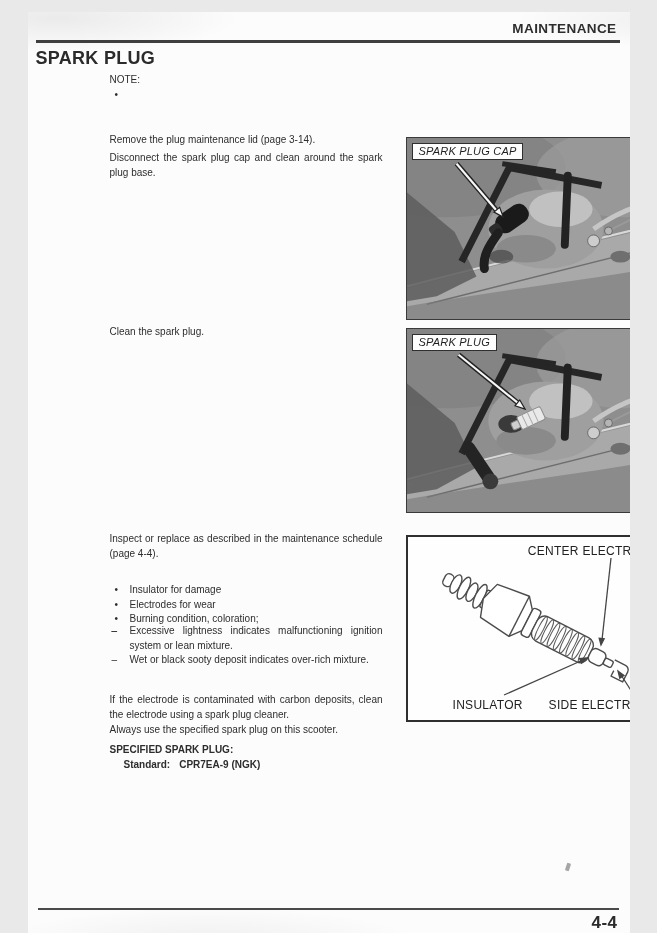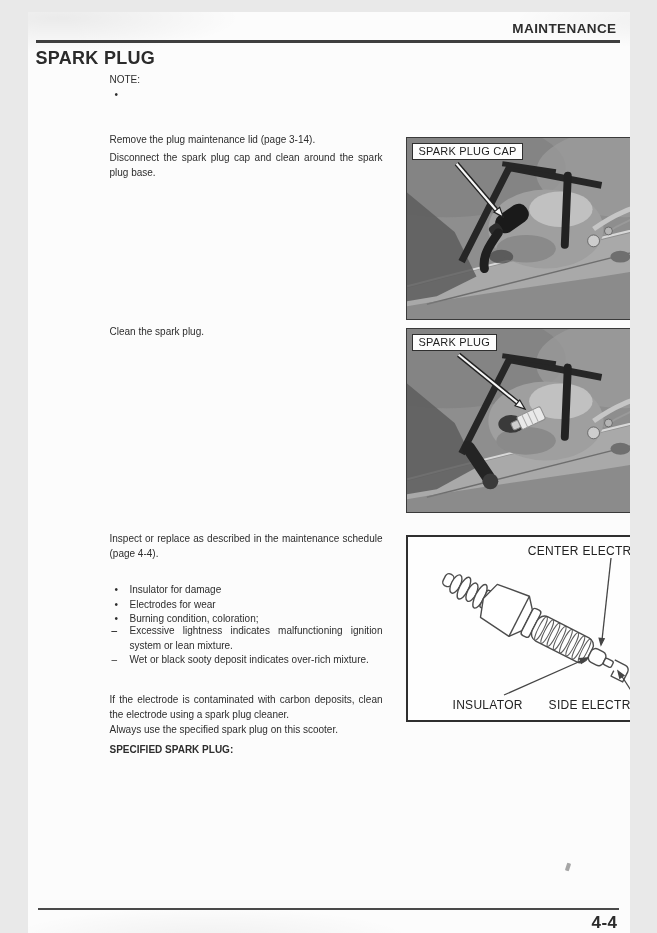--- a/index.html
+++ b/index.html
@@ -28,21 +28,21 @@
   .spec-std .val{margin-left:9px;}
   
   .fig{position:absolute;left:378px;width:265px;box-sizing:border-box;}
   .fig-photo{border:1px solid #3a3a3a;background:#8e8e8e;}
   #fig1{top:125px;height:183px;}
   #fig2{top:316px;height:185px;}
   #fig3{top:523px;height:187px;border:2px solid #2f2f2f;background:#fefefe;}
   .fig svg{position:absolute;left:0;top:0;width:100%;height:100%;}
   .plabel{
     position:absolute;top:5px;left:5px;background:#fdfdfd;border:1px solid #2f2f2f;
-    padding:1px 6px 2px;font-size:11px;color:#1f1f1f;letter-spacing:.2px;white-space:nowrap;z-index:2;
+    padding:1px 6px 2px;font-size:11px;color:#1f1f1f;letter-spacing:.2px;white-space:nowrap;z-index:2;font-style:italic;
   }
   .dlabel{position:absolute;font-size:12px;color:#222;letter-spacing:.3px;white-space:nowrap;z-index:2;}
   #lbl-center{top:7px;right:10px;}
   #lbl-insulator{top:161px;left:45px;}
   #lbl-side{top:161px;right:11px;}
   
   .ft-rule{position:absolute;top:896px;left:10px;right:11px;height:2px;background:#4a4a4a;}
   .page-num{position:absolute;top:901px;right:12px;font-size:17px;font-weight:bold;letter-spacing:.5px;color:#2b2b2b;}
   .speck{position:absolute;top:851px;left:538px;width:4px;height:8px;background:rgba(95,95,95,.55);transform:rotate(18deg);border-radius:1px;}
 </style>
@@ -90,20 +90,23 @@
     </div>
     <div class="li-d just">
       <span class="mk">–</span>
       <span>Wet or black sooty deposit indicates over-rich mixture.</span>
     </div>
   </div>
 
   <div class="t just" style="top:681px;">If the electrode is contaminated with carbon deposits, clean the electrode using a spark plug cleaner.</div>
   <div class="t bold" style="top:731px;">SPECIFIED SPARK PLUG:</div>
   <div class="t" style="top:711px;">Always use the specified spark plug on this scooter.</div>
+  <div class="t spec-std" style="top:746px;">
+    <span>Standard:</span><span class="val">CPR7EA-9 (NGK)</span>
+  </div>
 
   <div id="fig1" class="fig fig-photo">
     <svg viewBox="0 0 265 183" preserveAspectRatio="none">
       <rect x="0" y="0" width="265" height="183" fill="#8e8e8e"></rect>
       <ellipse cx="40" cy="30" rx="120" ry="50" fill="#7d7d7d" opacity="0.6"></ellipse>
       <ellipse cx="220" cy="35" rx="90" ry="45" fill="#9c9c9c" opacity="0.7"></ellipse>
       <path d="M0,152 C70,133 160,112 265,86 L265,183 L0,183 Z" fill="#a9a9a9"></path>
       <path d="M0,150 C70,131 160,110 265,84" stroke="#d8d8d8" stroke-width="2" fill="none"></path>
       <path d="M20,168 C90,150 180,128 265,106" stroke="#5f5f5f" stroke-width="1.5" fill="none" opacity="0.8"></path>
       <path d="M0,183 L0,170 C60,160 120,151 190,141 L265,129 L265,183 Z" fill="#7b7b7b" opacity="0.65"></path>

